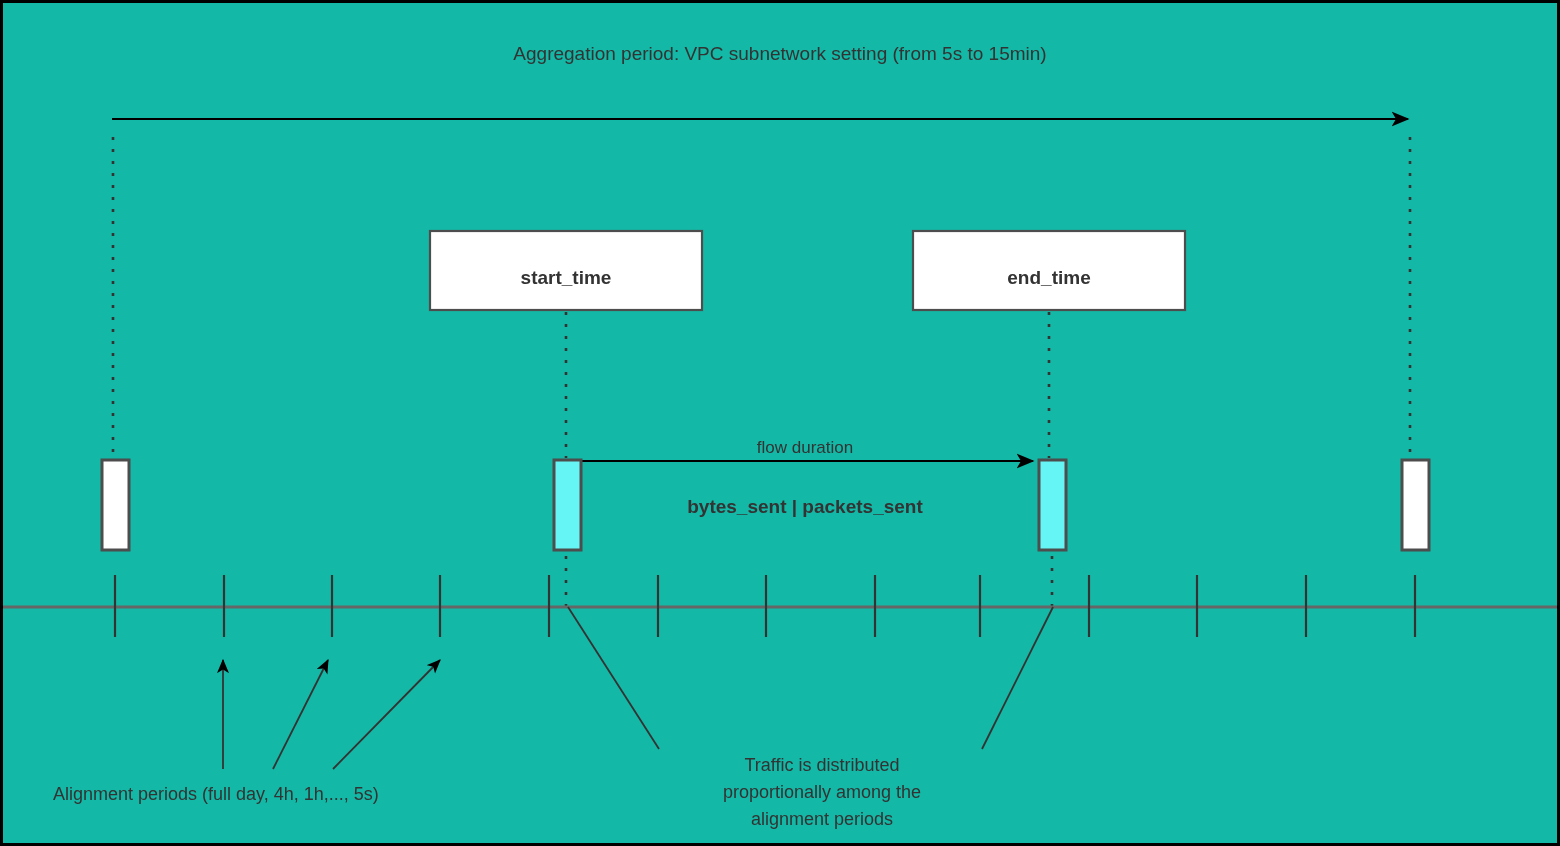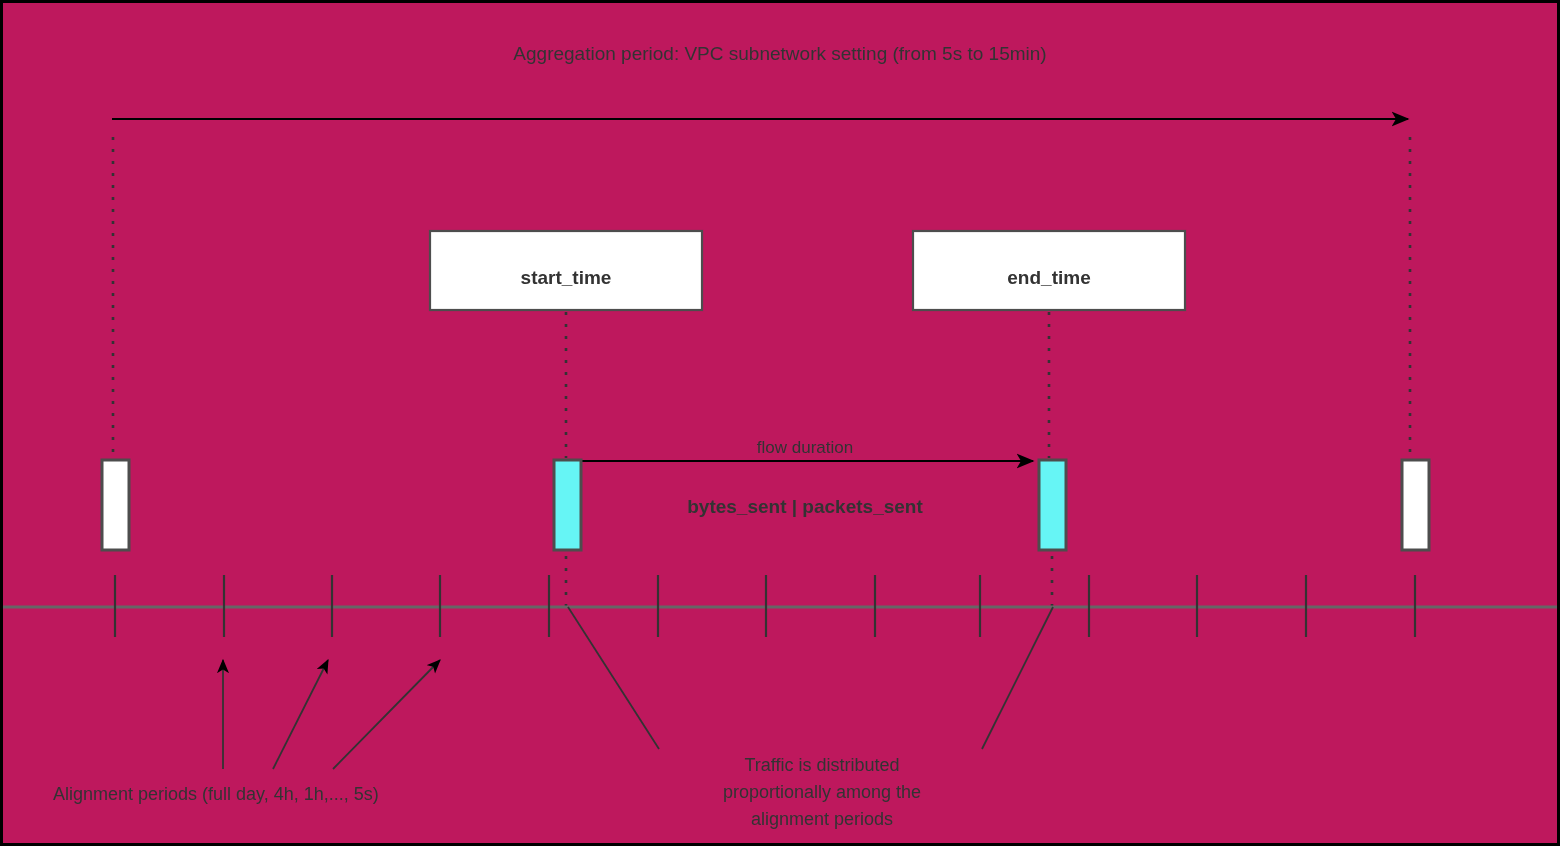--- a/index.html
+++ b/index.html
@@ -10,21 +10,21 @@
   }
   body {
     font-family: "Liberation Sans", sans-serif;
   }
   #diagram-frame {
     position: relative;
     width: 1560px;
     height: 846px;
     box-sizing: border-box;
     border: 3px solid #000000;
-    background: #be185d;
+    background: #14b8a6;
     overflow: hidden;
   }
   #diagram-svg {
     display: block;
     width: 1554px;
     height: 840px;
   }
   text {
     fill: #333333;
     font-family: "Liberation Sans", sans-serif;

